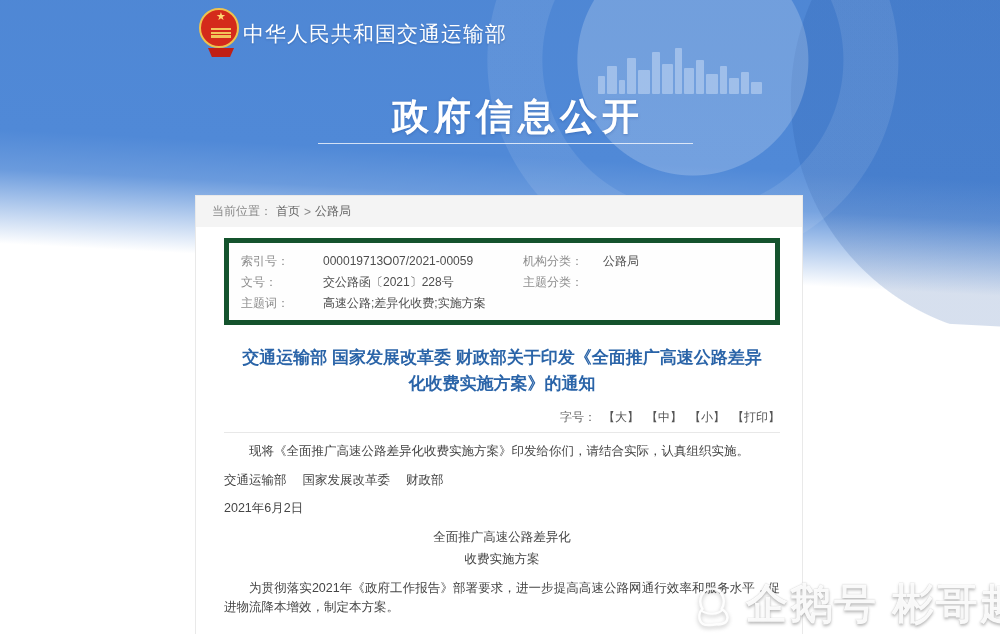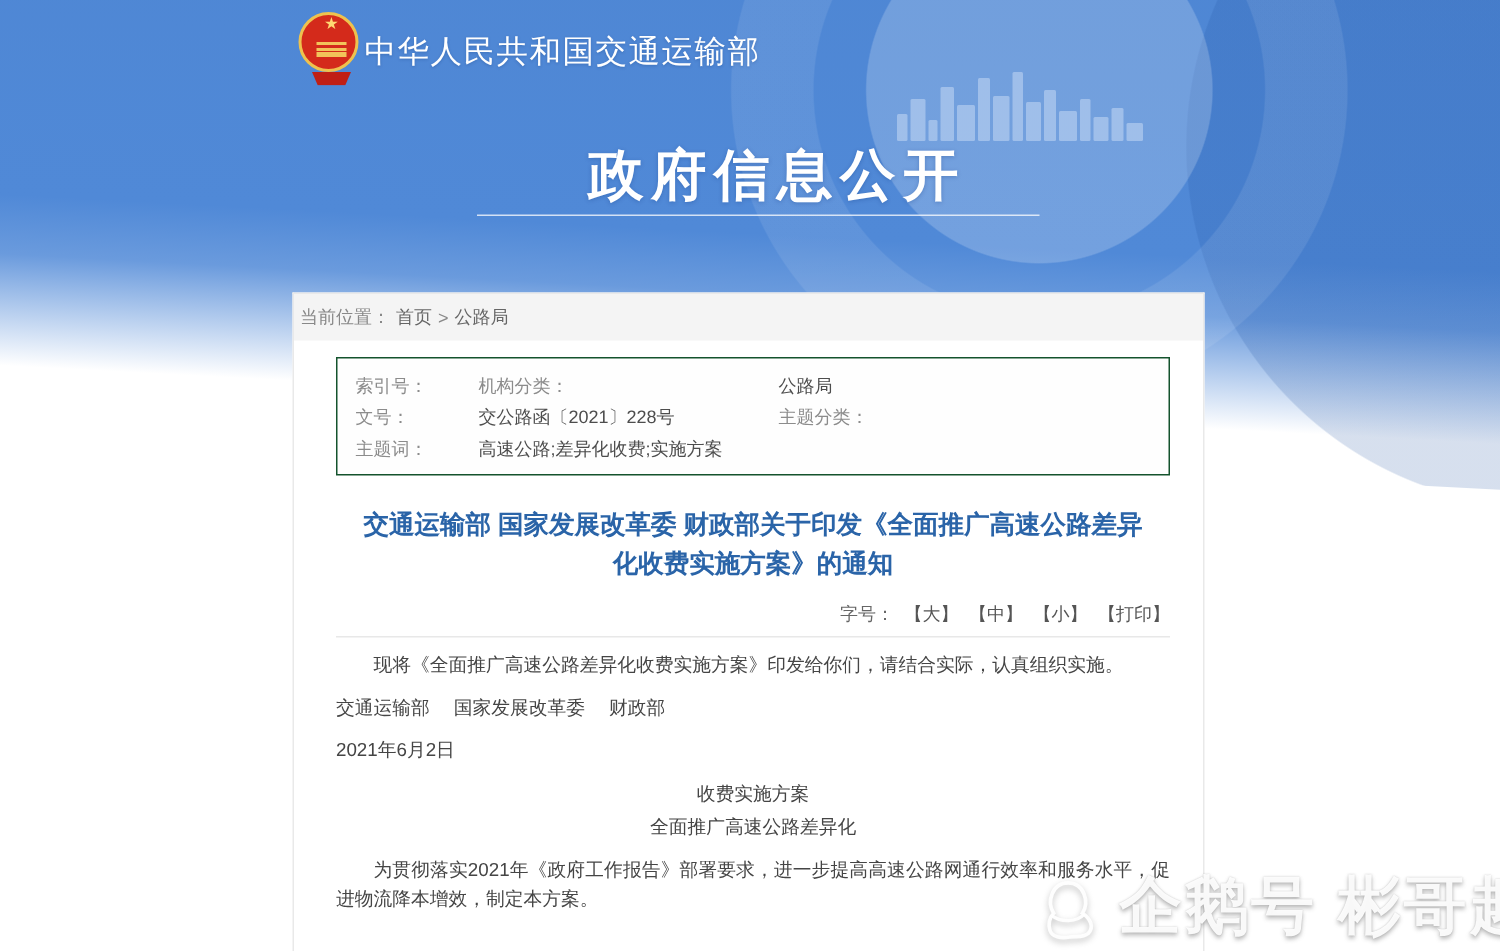--- a/index.html
+++ b/index.html
@@ -41,27 +41,27 @@
   .banner{position:absolute;left:0;top:92px;width:1000px;text-align:center;z-index:2;padding-left:18px;}
   .banner-title{color:#ffffff;font-size:37px;font-weight:bold;letter-spacing:5px;text-shadow:0 1px 3px rgba(0,40,110,0.25);}
   .banner-underline{position:absolute;left:318px;top:143px;width:375px;height:1px;background:rgba(255,255,255,0.75);z-index:2;}
   
   .panel{
     position:absolute;left:195px;top:195px;width:608px;height:460px;
     background:#ffffff;border:1px solid #e9e9e9;border-bottom:none;box-sizing:border-box;z-index:3;
   }
   .breadcrumb{
     height:31px;background:#f4f4f4;display:flex;align-items:center;
-    padding:0 4px;font-size:12px;color:#888;gap:4px;
+    padding:0 16px;font-size:12px;color:#888;gap:4px;
   }
   .breadcrumb a{color:#666;text-decoration:none;}
   .content{padding:0 22px 0 28px;}
   
   .meta-box{
-    margin-top:11px;border:1px solid #14532d;background:#fefefe;
+    margin-top:11px;border:5px solid #14532d;background:#fefefe;
     padding:8px 0 6px 0;
   }
   .meta-row{display:grid;grid-template-columns:82px 200px 80px 1fr;padding:0 12px;line-height:21px;font-size:12px;}
   .meta-label{color:#8c8c8c;}
   .meta-value{color:#4d4d4d;}
   
   .article-title{
     margin:20px auto 0 auto;width:94%;text-align:center;
     color:#2a64a8;font-size:17px;font-weight:bold;line-height:26px;
   }
@@ -133,20 +133,21 @@
     <span>&gt;</span>
     <a href="#">公路局</a>
   </div>
 
   <div class="content">
 
     <div class="meta-box">
 
         <div class="meta-row">
           <span class="meta-label">索引号：</span>
+          <span class="meta-value">000019713O07/2021-00059</span>
           <span class="meta-label">机构分类：</span>
           <span class="meta-value">公路局</span>
         </div>
 
         <div class="meta-row">
           <span class="meta-label">文号：</span>
           <span class="meta-value">交公路函〔2021〕228号</span>
           <span class="meta-label">主题分类：</span>
         </div>
 
@@ -176,23 +177,23 @@
     </div>
 
     <div class="paras">
 
         <p class="para p-indent">现将《全面推广高速公路差异化收费实施方案》印发给你们，请结合实际，认真组织实施。</p>
 
         <p class="para p-right">交通运输部　 国家发展改革委　 财政部</p>
 
         <p class="para p-right">2021年6月2日</p>
 
+        <p class="para p-center">全面推广高速公路差异化</p>
+
         <p class="para p-center">收费实施方案</p>
-
-        <p class="para p-center">全面推广高速公路差异化</p>
 
         <p class="para p-indent">为贯彻落实2021年《政府工作报告》部署要求，进一步提高高速公路网通行效率和服务水平，促进物流降本增效，制定本方案。</p>
 
       </div>
 
   </div>
 </div>
 
 <div class="watermark">
   <svg width="50" height="46" viewBox="0 0 52 46">

